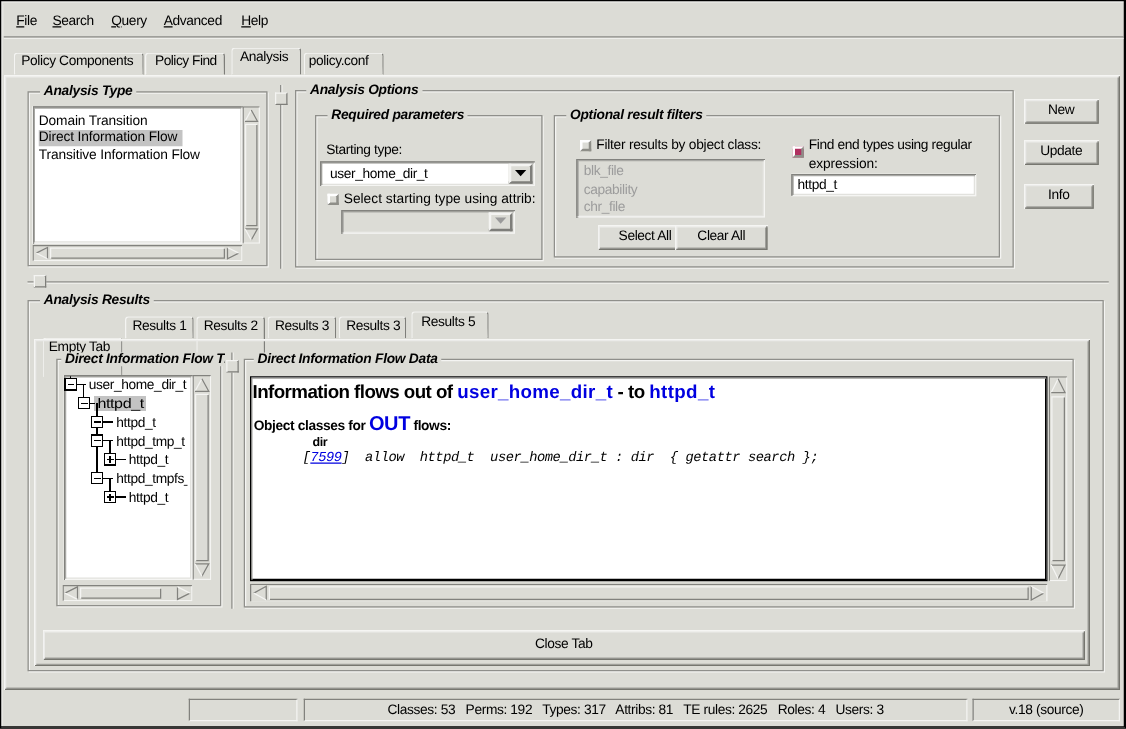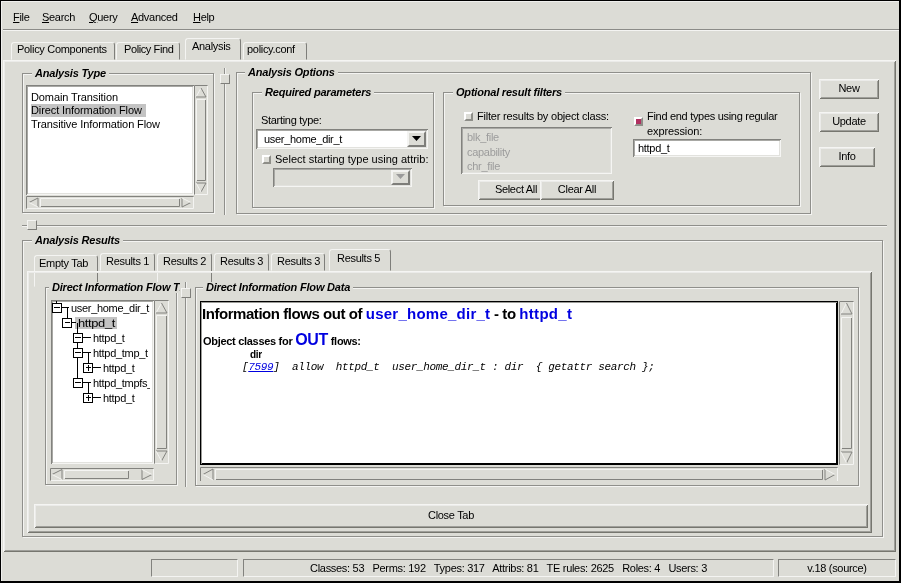--- a/index.html
+++ b/index.html
@@ -134,21 +134,21 @@
 <div class="abs raised2 btn" style="left:818px; top:111px; width:60px; height:20px; line-height:19px;">Update</div>
 <div class="abs raised2 btn" style="left:818px; top:146px; width:56px; height:20px; line-height:19px;">Info</div>
 
 <div class="abs" style="left:21px; top:224px; width:865px; height:1px; background:#8f8f8b; box-shadow:0 1px 0 #f2f2f0;"></div>
 <div class="abs raised" style="left:26px; top:219px; width:10px; height:10px; background:#dcdcd6;"></div>
 
 <div class="abs gbox" style="left:21px; top:239px; width:861px; height:297px;">
   <span class="gb-label">Analysis Results</span>
 </div>
 
-<div class="abs tab" style="left:33px; top:254px; width:64px; height:32px;">
+<div class="abs tab" style="left:33px; top:269px; width:64px; height:32px;">
     <span class="abs txt" style="left:4px;top:1px;">Empty Tab</span>
   </div>
 <div class="abs tab" style="left:99px; top:252px; width:55px; height:18px;">
     <span class="abs txt" style="left:5px;top:1px;">Results 1</span>
   </div>
 <div class="abs tab" style="left:156px; top:252px; width:55px; height:36px;">
     <span class="abs txt" style="left:5px;top:1px;">Results 2</span>
   </div>
 <div class="abs tab" style="left:213px; top:252px; width:55px; height:18px;">
     <span class="abs txt" style="left:5px;top:1px;">Results 3</span>

